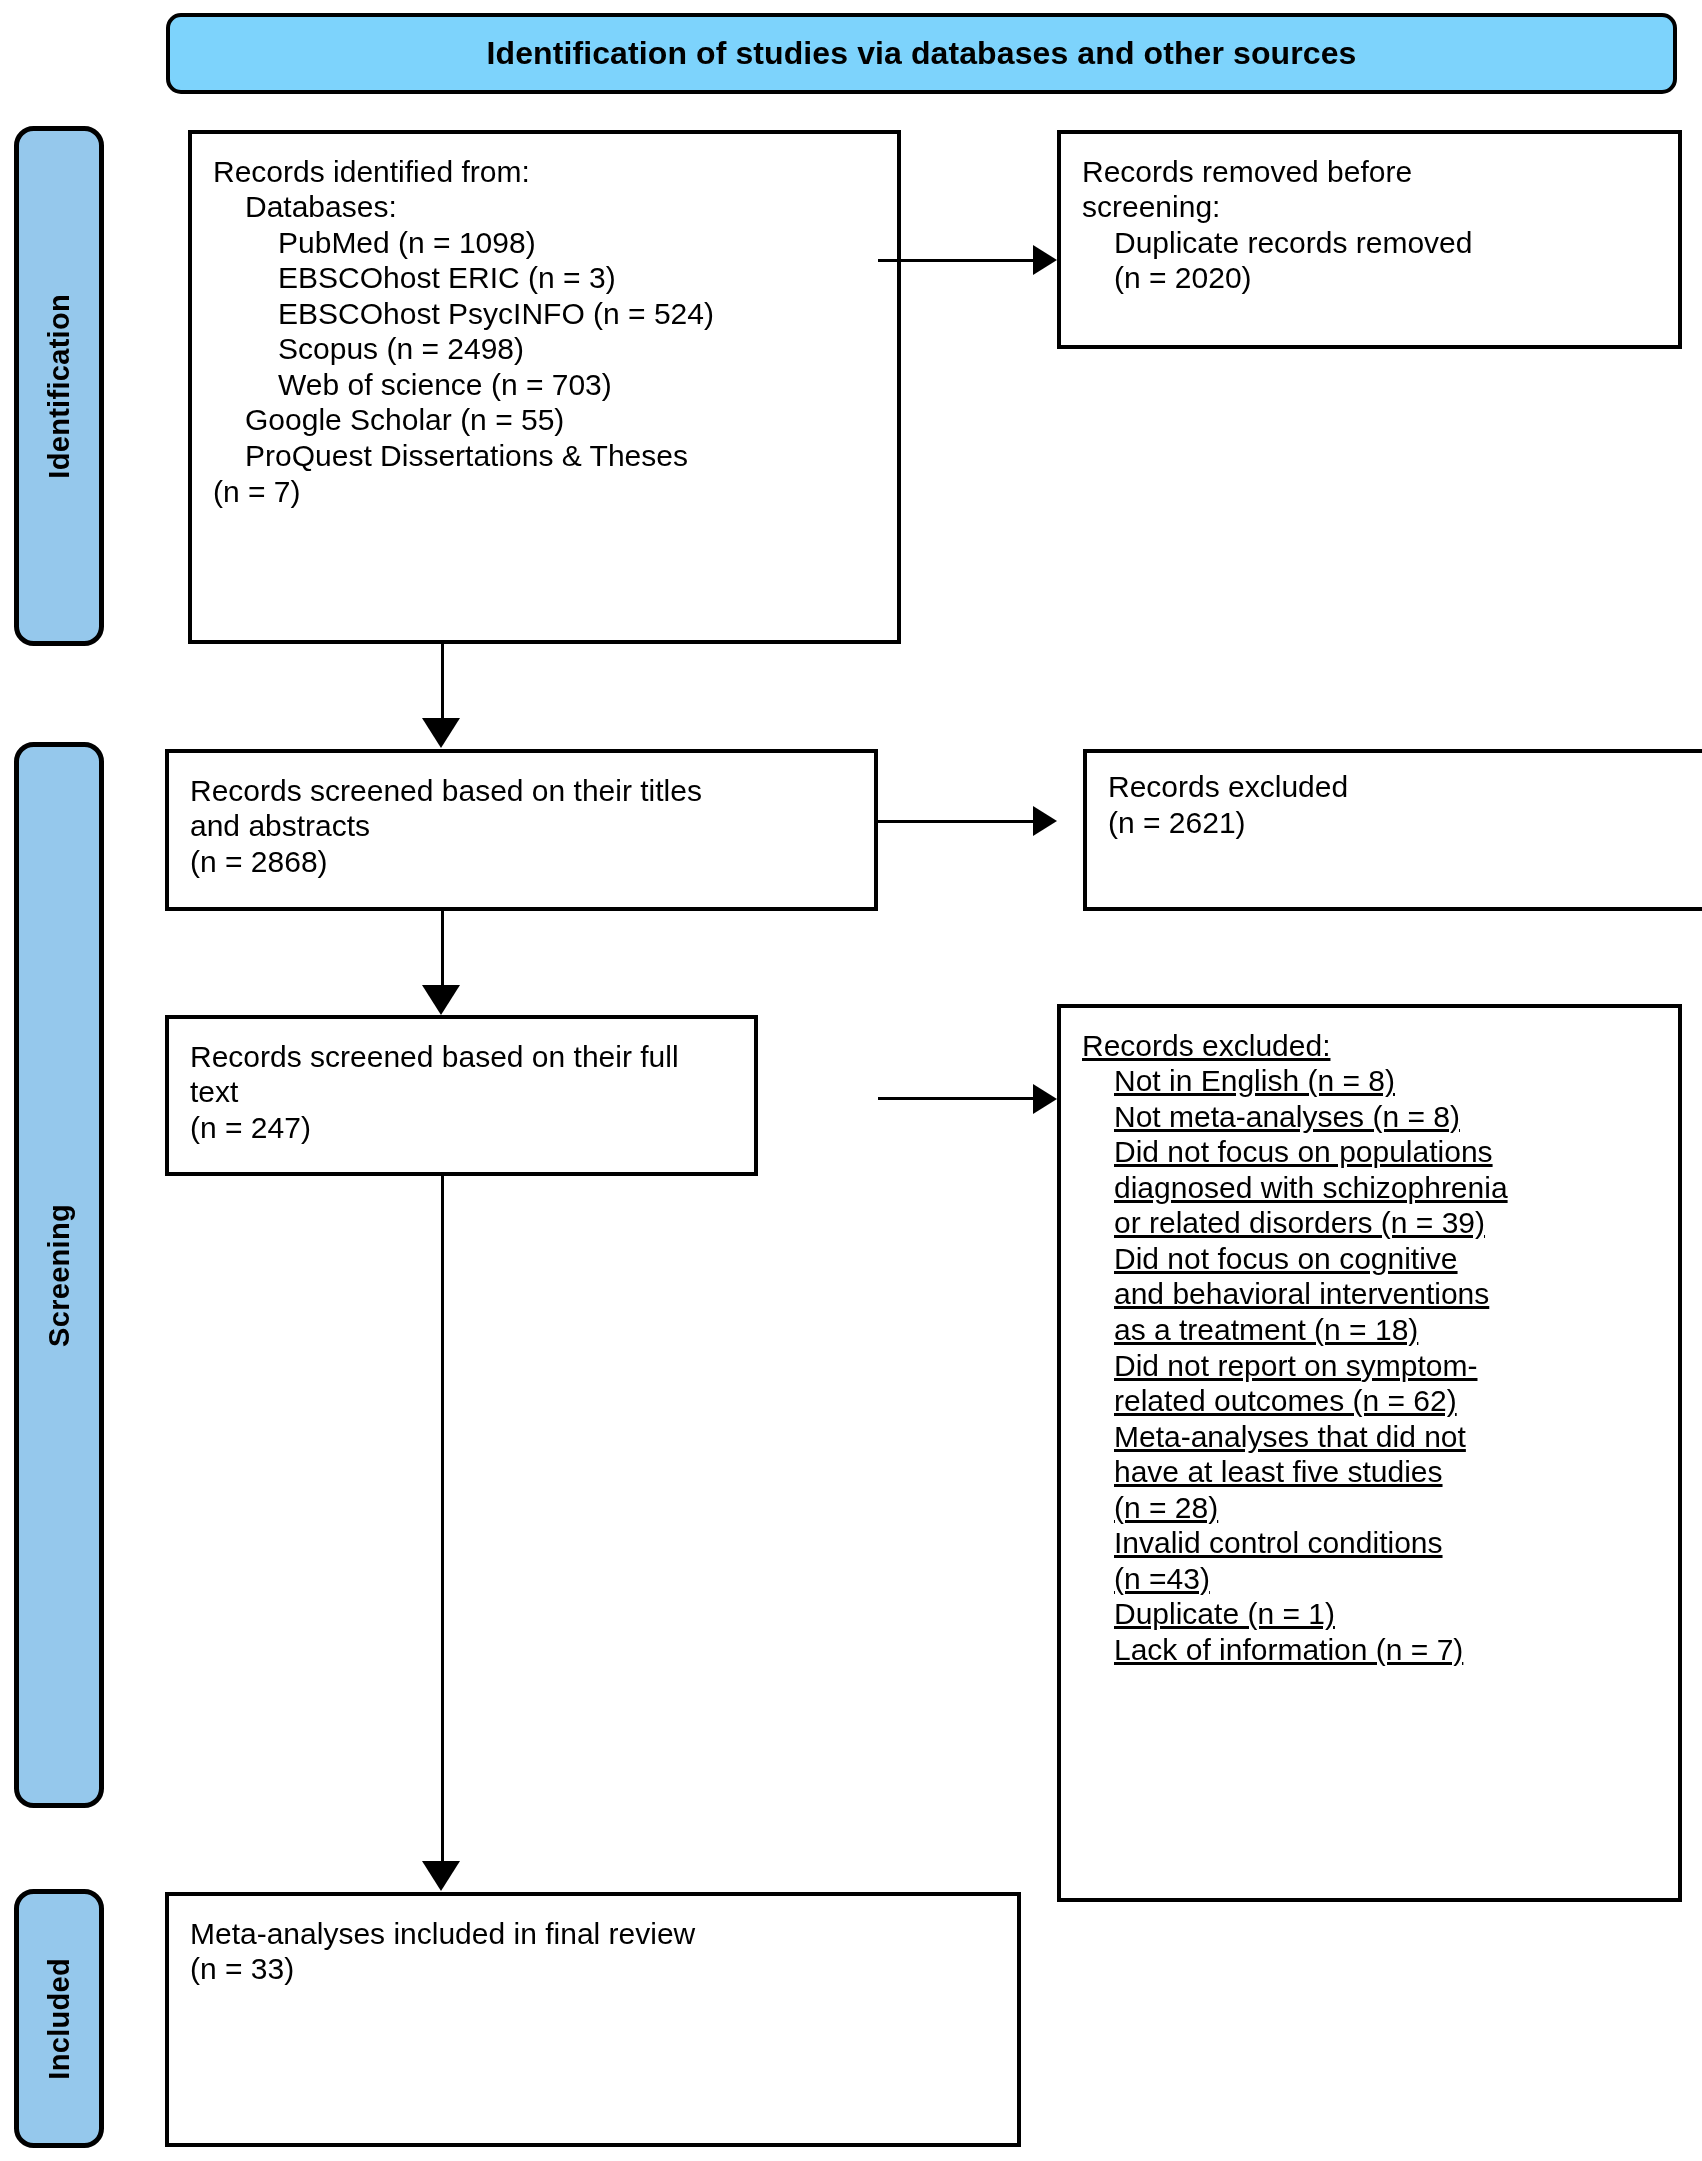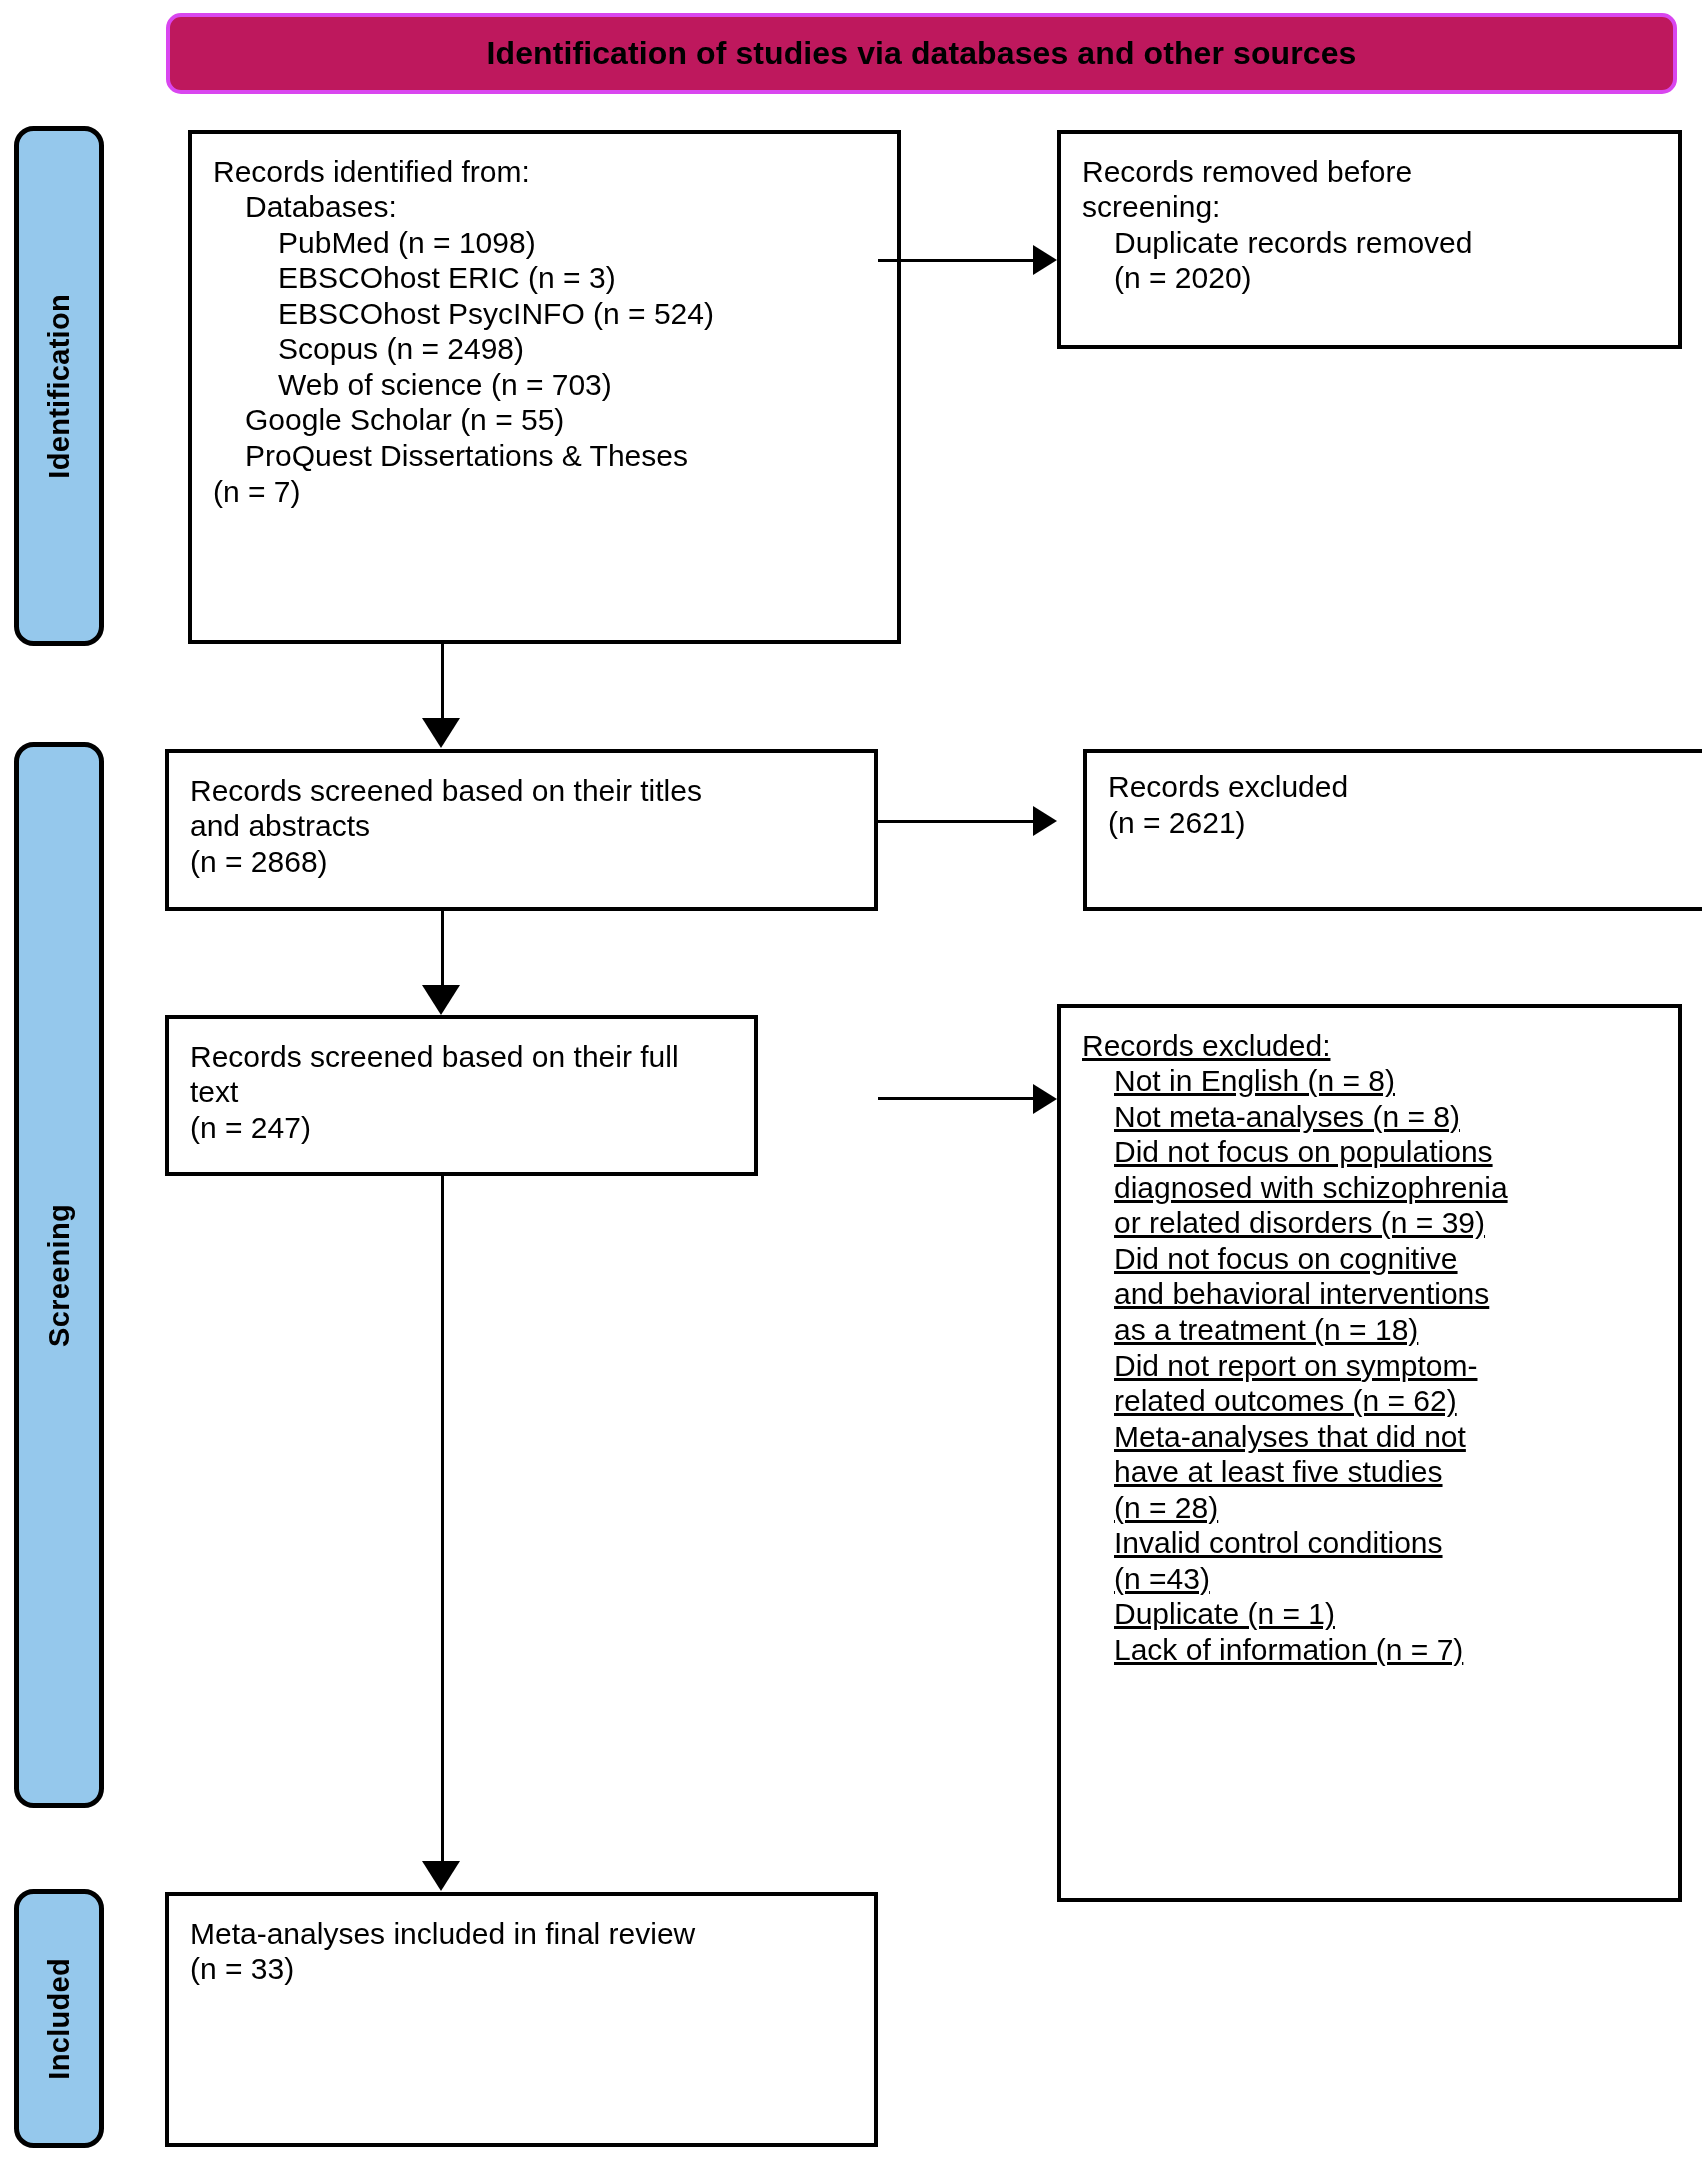--- a/index.html
+++ b/index.html
@@ -18,22 +18,22 @@
     overflow: hidden;
   }
 
   
   .banner {
     position: absolute;
     left: 166px;
     top: 12.7px;
     width: 1511px;
     height: 81px;
-    background: #be185d;
-    border: 4px solid #d946ef;
+    background: #7dd3fc;
+    border: 4px solid #000000;
     border-radius: 15px;
     box-sizing: border-box;
     display: flex;
     align-items: center;
     justify-content: center;
   }
   .banner-text {
     font-size: 32px;
     font-weight: bold;
     color: #000000;
@@ -199,19 +199,19 @@
     <div class="pline ind1">Duplicate (n = 1)</div>
     <div class="pline ind1">Lack of information (n = 7)</div>
   </div>
 
   <div class="hline" style="left:878px; top:1097px; width:157px;"></div>
   <div class="arrow-right" style="left:1033px; top:1084px;"></div>
 
   <div class="vline" style="left:441px; top:1176px; height:687px;"></div>
   <div class="arrow-down" style="left:422px; top:1861px;"></div>
 
-  <div class="pbox" style="left:165px; top:1892px; width:713px; height:255px; ">
+  <div class="pbox" style="left:165px; top:1892px; width:856px; height:255px; ">
     <div class="pline">Meta-analyses included in final review</div>
     <div class="pline">(n = 33)</div>
   </div>
 
 </div>
 
 
 </body></html>

